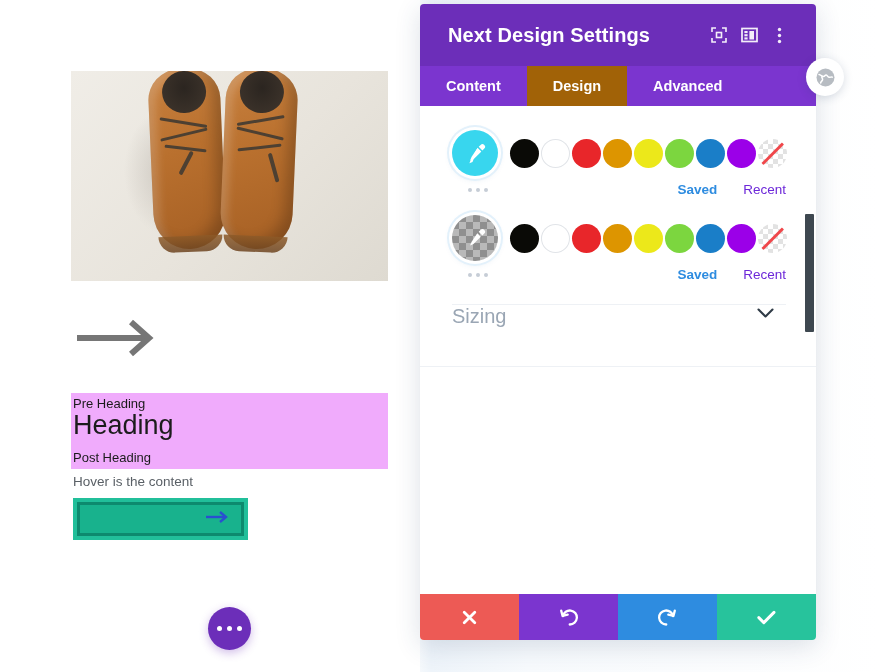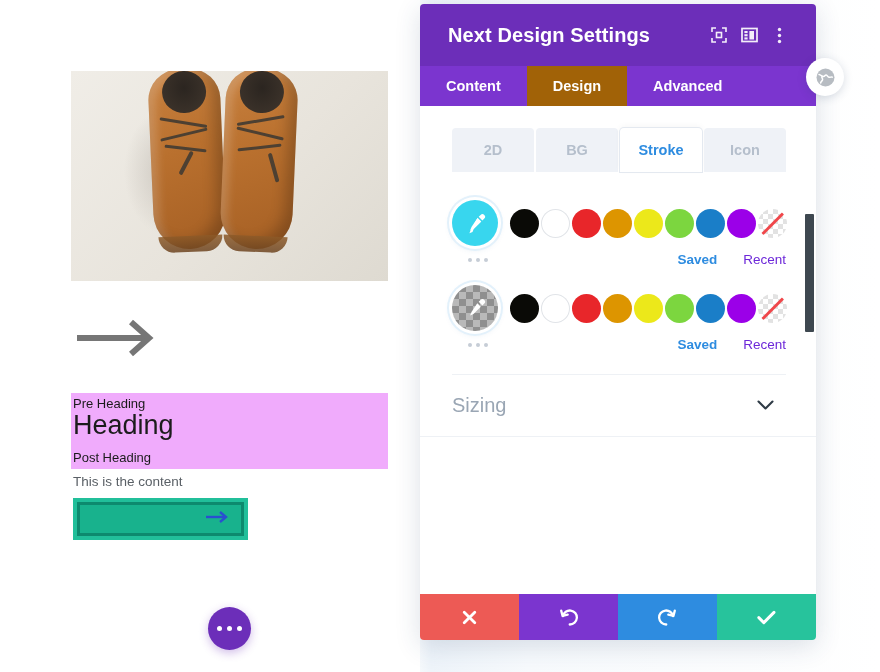--- a/index.html
+++ b/index.html
@@ -310,21 +310,21 @@
   .tab-link.inactive { color: #6d28d9; }
 
   .divider {
     height: 1px;
     background: #eef1f5;
     margin: 22px 0 0 0;
   }
 
   .accordion {
     height: 62px;
-    display: flex; align-items: center;
+    display: flex; 
     padding: 0 42px 0 32px;
     border-bottom: 1px solid #eef1f5;
   }
   .accordion-title {
     flex: 1;
     font-size: 20px;
     color: #9aa6b4;
   }
 
   .panel-scrollbar {
@@ -391,21 +391,21 @@
         <polyline points="56,4 74,20 56,36" fill="none" stroke="#767676" stroke-width="6" stroke-linecap="butt" stroke-linejoin="miter"></polyline>
       </svg>
     </div>
 
     <div class="blurb-band">
       <div class="pre-heading">Pre Heading</div>
       <div class="heading">Heading</div>
       <div class="post-heading">Post Heading</div>
     </div>
 
-    <div class="content-text">This is the content</div>
+    <div class="content-text">Hover is the content</div>
 
     <div class="cta-outer">
       <div class="cta-inner">
         <span class="cta-arrow">
           <svg width="26" height="14" viewBox="0 0 26 14">
             <line x1="1" y1="7" x2="20" y2="7" stroke="#2a4fd0" stroke-width="2.4"></line>
             <polyline points="15,2 21,7 15,12" fill="none" stroke="#2a4fd0" stroke-width="2.4"></polyline>
           </svg>
         </span>
       </div>
@@ -449,26 +449,20 @@
 
     <div class="tabs">
       <div class="tab">Content</div>
       <div class="tab active">Design</div>
       <div class="tab">Advanced</div>
     </div>
 
     <div class="panel-body">
       <div class="body-inner">
 
-        <div class="segment">
-          <div class="seg-btn">2D</div>
-          <div class="seg-btn">BG</div>
-          <div class="seg-btn active">Stroke</div>
-          <div class="seg-btn">Icon</div>
-        </div>
 
 
         <div class="color-block">
           <div class="swatch-row">
             <div class="eyedrop">
               <svg width="21" height="21" viewBox="0 0 21 21">
                 <path d="M15.6 1.9a2.6 2.6 0 013.7 3.7l-1.9 1.9-3.7-3.7 1.9-1.9z" fill="#ffffff"></path>
                 <path d="M12.6 4.7l3.7 3.7-7.6 7.6-1.2 3.1-3.1 1.2 1.2-3.1.9-1.2 6.1-11.3z" fill="#ffffff"></path>
                 <path d="M12.3 5.2l3.5 3.5-7.3 7.3-3.4 1.4 1.4-3.4 5.8-8.8z" fill="#ffffff"></path>
               </svg>

